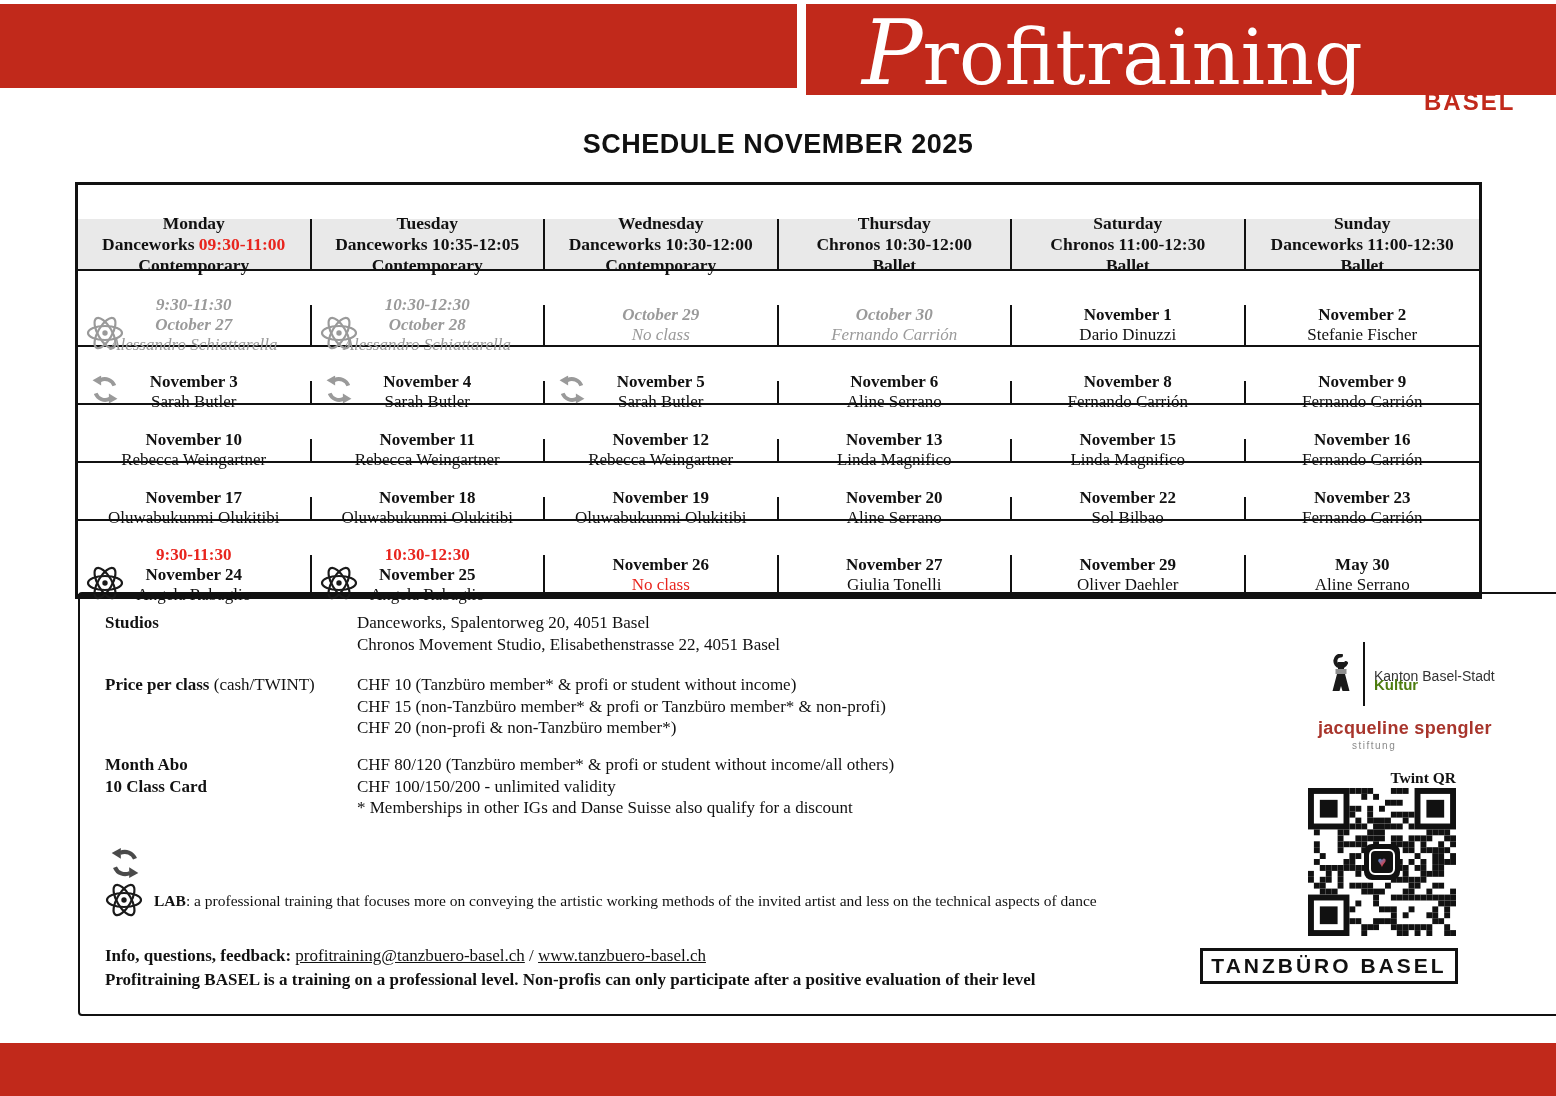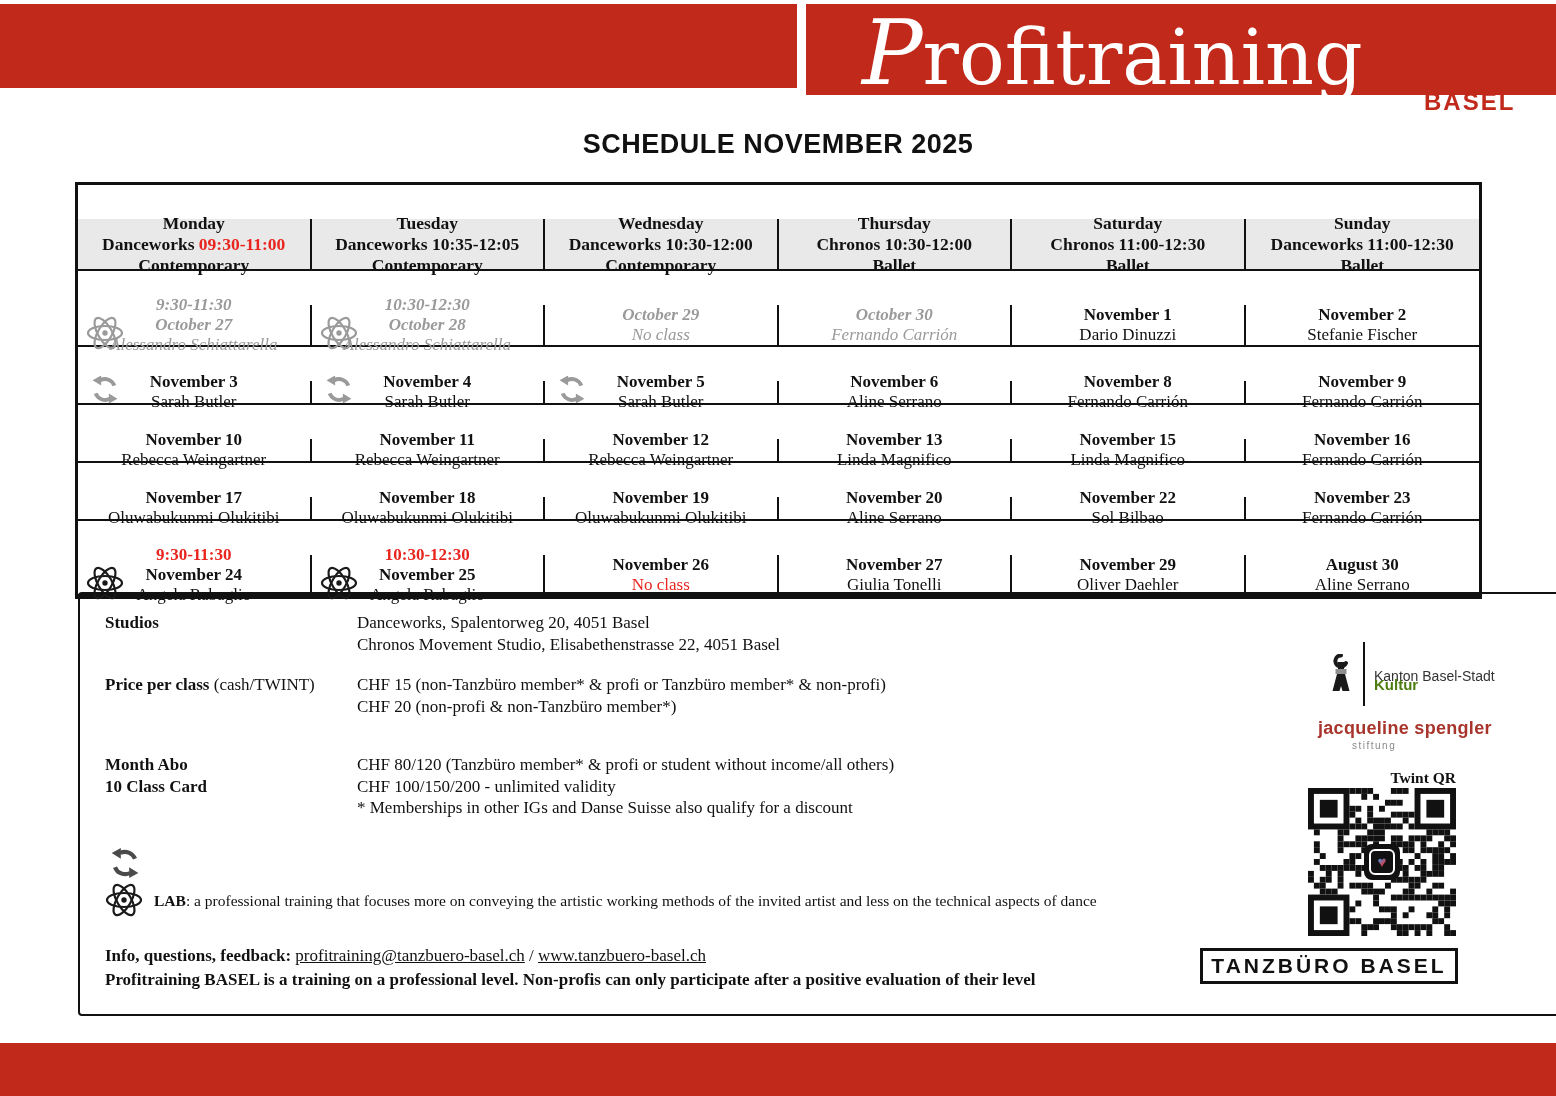--- a/index.html
+++ b/index.html
@@ -291,35 +291,36 @@
       </div>
       <div class="cell">
         <div class="date">November 27</div>
         <div class="name">Giulia Tonelli</div>
       </div>
       <div class="cell">
         <div class="date">November 29</div>
         <div class="name">Oliver Daehler</div>
       </div>
       <div class="cell">
-        <div class="date">August 30</div>
+        <div class="date">May 30</div>
         <div class="name">Aline Serrano</div>
       </div>
     </div>
 
   <div class="info-box">
 
     <div class="abs lbl" style="left:25px;top:18px">Studios</div>
     <div class="abs itxt" style="left:277px;top:18px">
       <div>Danceworks, Spalentorweg 20, 4051 Basel</div>
       <div>Chronos Movement Studio, Elisabethenstrasse 22, 4051 Basel</div>
     </div>
 
     <div class="abs lbl" style="left:25px;top:80px"><span>Price per class</span><span class="lbl-normal"> (cash/TWINT)</span></div>
     <div class="abs itxt" style="left:277px;top:80px">
+      <div>CHF 10 (Tanzbüro member* &amp; profi or student without income)</div>
       <div>CHF 15 (non-Tanzbüro member* &amp; profi or Tanzbüro member* &amp; non-profi)</div>
       <div>CHF 20 (non-profi &amp; non-Tanzbüro member*)</div>
     </div>
 
     <div class="abs lbl" style="left:25px;top:160px">
       <div>Month Abo</div>
       <div>10 Class Card</div>
     </div>
     <div class="abs itxt" style="left:277px;top:160px">
       <div>CHF 80/120 (Tanzbüro member* &amp; profi or student without income/all others)</div>

